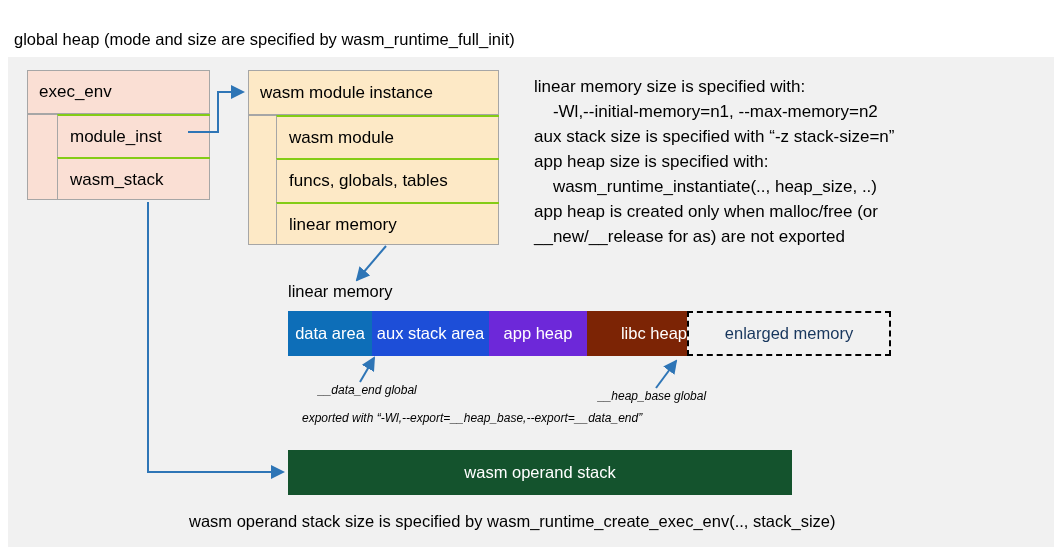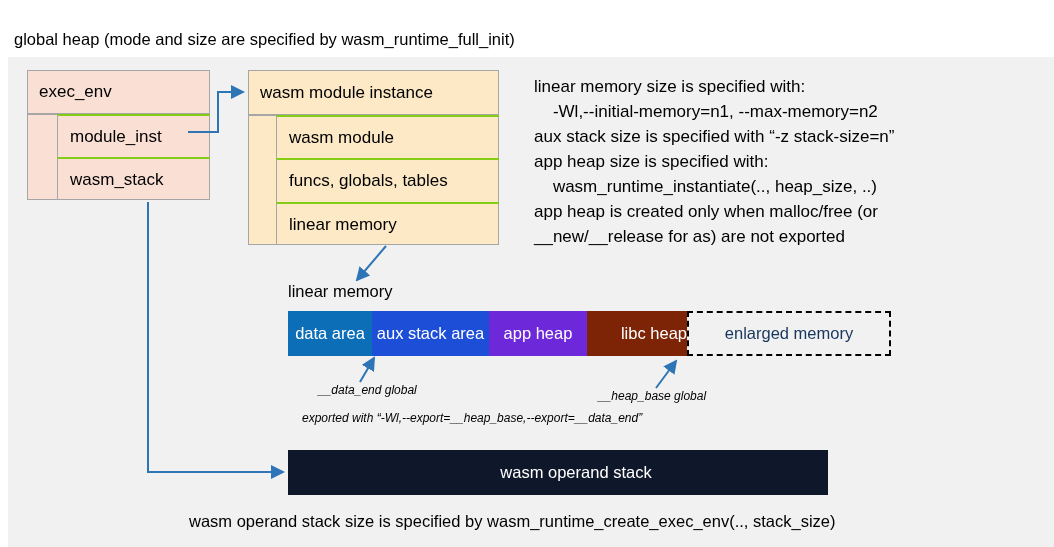--- a/index.html
+++ b/index.html
@@ -163,21 +163,21 @@
       </div>
       <div class="seg enlarged" style="width: 204px;">
         <span>enlarged memory</span>
       </div>
     </div>
 
   <div class="anno" id="anno-data-end">__data_end global</div>
   <div class="anno" id="anno-heap-base">__heap_base global</div>
   <div class="anno" id="anno-exported">exported with “-Wl,--export=__heap_base,--export=__data_end”</div>
 
-  <div id="operand-stack" style="background: #0f172a; padding-left: 36px;">
+  <div id="operand-stack" style="background: #14532d;">
     <span>wasm operand stack</span>
   </div>
   <div id="stack-caption">wasm operand stack size is specified by wasm_runtime_create_exec_env(.., stack_size)
 or wasm_runtine_instantiate(.., stack_size, ..)</div>
 
   <svg id="wires">
     <defs>
       <marker id="arrow" markerWidth="7" markerHeight="7" refX="6" refY="3.5" orient="auto" markerUnits="strokeWidth">
         <path d="M0,0 L7,3.5 L0,7 z" fill="#2e75b6"></path>
       </marker>

